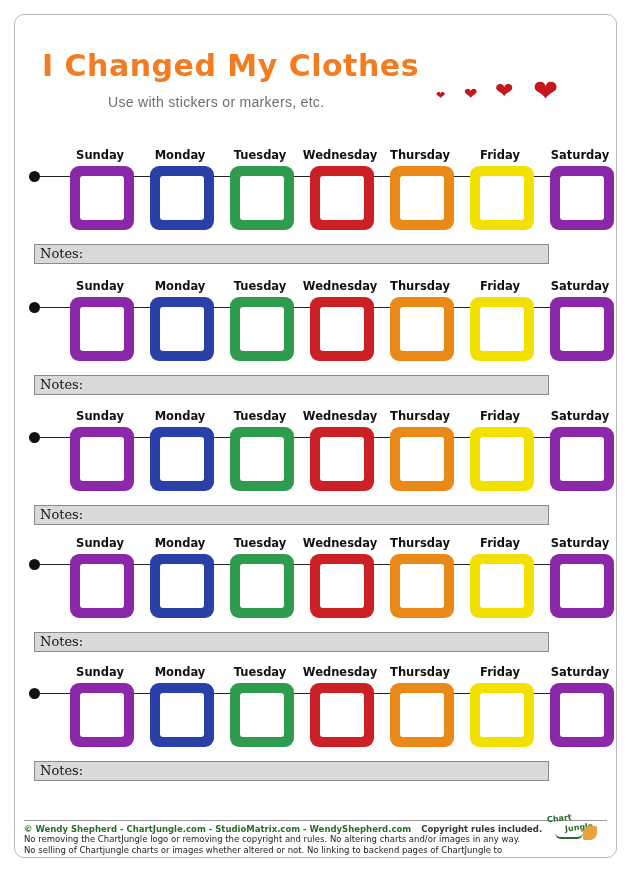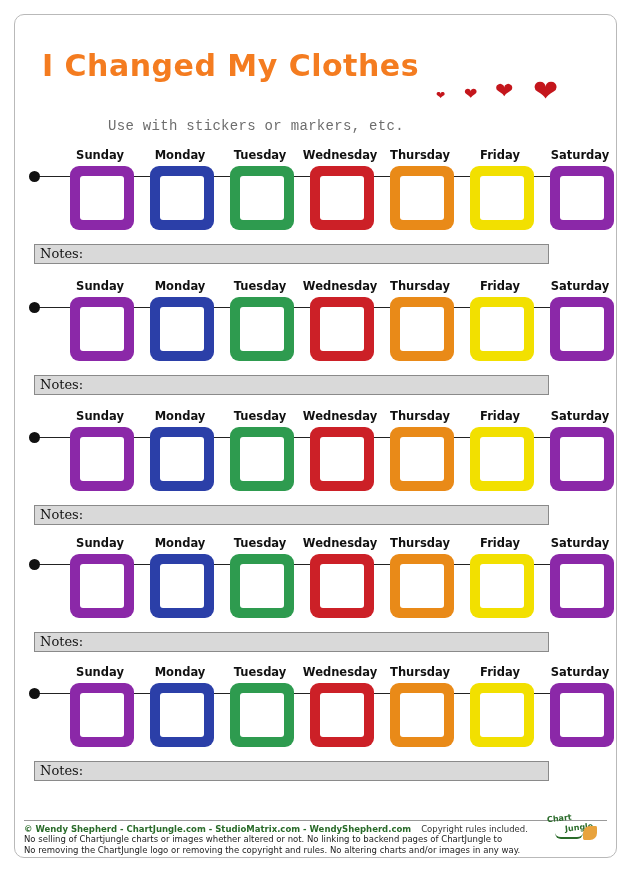--- a/index.html
+++ b/index.html
@@ -37,24 +37,24 @@
     font-size: 30px;
     font-weight: bold;
     color: #F47C20;
     letter-spacing: 0.5px;
     font-family: "DejaVu Sans", sans-serif;
     text-align: center;
   }
   .subtitle {
     position: absolute;
     left: 108px;
-    top: 118px;
+    top: 94px;
     font-size: 14px;
     color: #6d6d6d;
-    font-family: Liberation Mono, monospace;
+    font-family: Liberation Sans, sans-serif;
     letter-spacing: 0.3px;
   }
   .hearts {
     position: absolute;
     left: 430px;
     top: 78px;
     width: 140px;
     height: 50px;
   }
   .heart {
@@ -158,21 +158,21 @@
     height: 1px;
     background: #9a9a9a;
   }
   .footline1 {
     margin-top: 3px;
     font-size: 8.5px;
     font-weight: bold;
     color: #2a6b2a;
     font-family: "DejaVu Sans", sans-serif;
   }
-  .footline1 .rules { color: #333; font-weight: normal; margin-left: 10px;}
+  .footline1 .rules { color: #333; font-weight: bold; margin-left: 10px;}
   .footbody {
     font-size: 8.5px;
     color: #222;
     line-height: 10.5px;
     font-family: "DejaVu Sans", sans-serif;
     width: 520px;
   }
   .logo {
     position: absolute;
     right: 2px;
@@ -436,22 +436,22 @@
         </div>
       </div>
     </div>
 
   <div class="footer">
     <div class="rule"></div>
     <div class="footline1">
       <span>© Wendy Shepherd - ChartJungle.com - StudioMatrix.com - WendyShepherd.com</span><span class="rules">Copyright rules included.</span>
     </div>
     <div class="footbody">
+      <div>No removing the ChartJungle logo or removing the copyright and rules. No altering charts and/or images in any way.</div>
       <div>No selling of Chartjungle charts or images whether altered or not. No linking to backend pages of ChartJungle to</div>
-      <div>No removing the ChartJungle logo or removing the copyright and rules. No altering charts and/or images in any way.</div>
     </div>
     <div class="logo">
       <div class="lg-text">Chart</div>
       <div class="lg-text2">Jungle</div>
       <div class="lg-stem"></div>
       <div class="lg-leaf"></div>
     </div>
   </div>
 </div>
 

